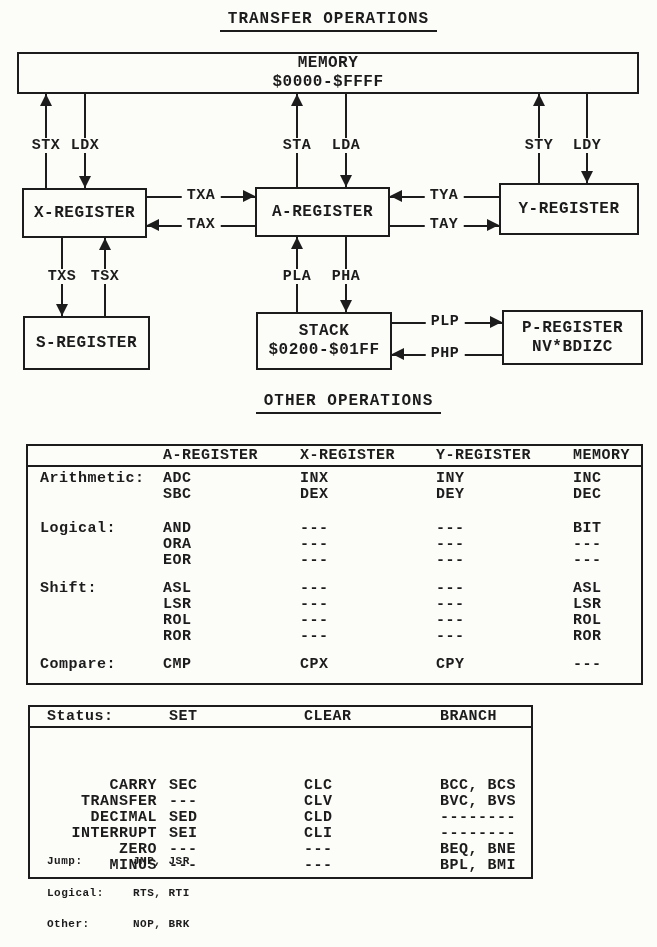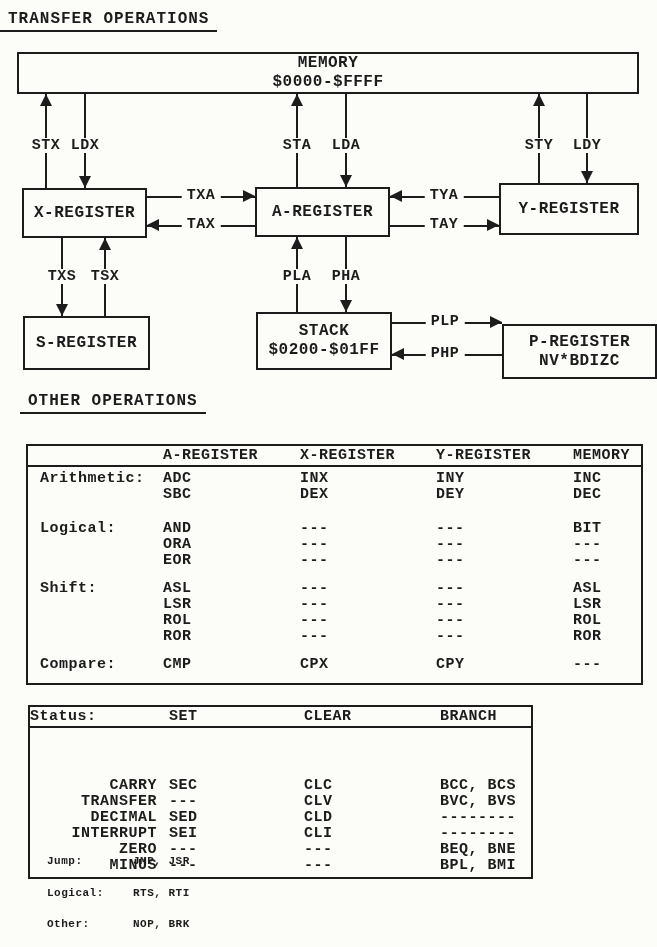--- a/index.html
+++ b/index.html
@@ -5,38 +5,38 @@
   :root{
     --ink:#1c1c1c;
     --paper:#fcfcf9;
   }
   html,body{margin:0;padding:0;background:#fff;}
   .page{
     position:relative;width:657px;height:947px;background:var(--paper);
     font-family:"Liberation Mono","DejaVu Sans Mono",monospace;
     font-weight:bold;color:var(--ink);overflow:hidden;
   }
-  .title{position:absolute;left:0;width:100%;text-align:left;font-size:16px;letter-spacing:1px;}
+  .title{position:absolute;left:0;width:100%;text-align:center;font-size:16px;letter-spacing:1px;}
   .t1{top:10px;}
   .t2{top:392px;padding-left:20px;}
   .u{border-bottom:2px solid var(--ink);padding:0 8px 2px;}
 
   .diagram{position:absolute;inset:0;}
   .box{
     position:absolute;border:2px solid var(--ink);background:var(--paper);
     display:flex;flex-direction:column;justify-content:center;align-items:center;
     font-size:16px;letter-spacing:0.5px;line-height:19px;text-align:center;box-sizing:border-box;
   }
   .b-memory{left:17px;top:52px;width:622px;height:42px;}
   .b-xreg{left:22px;top:188px;width:125px;height:50px;}
   .b-areg{left:255px;top:187px;width:135px;height:50px;}
   .b-yreg{left:499px;top:183px;width:140px;height:52px;}
   .b-sreg{left:23px;top:316px;width:127px;height:54px;}
   .b-stack{left:256px;top:312px;width:136px;height:58px;}
-  .b-preg{left:502px;top:324px;width:155px;height:55px;text-align:right;}
+  .b-preg{left:502px;top:310px;width:141px;height:55px;text-align:right;}
 
   .vl{position:absolute;width:2px;background:var(--ink);}
   .hl{position:absolute;height:2px;background:var(--ink);}
   .ah{position:absolute;width:0;height:0;}
   .up{border-left:6px solid transparent;border-right:6px solid transparent;border-bottom:12px solid var(--ink);}
   .down{border-left:6px solid transparent;border-right:6px solid transparent;border-top:12px solid var(--ink);}
   .lt{border-top:6px solid transparent;border-bottom:6px solid transparent;border-right:12px solid var(--ink);}
   .rt{border-top:6px solid transparent;border-bottom:6px solid transparent;border-left:12px solid var(--ink);}
   .alabel{
     position:absolute;transform:translateX(-50%);background:var(--paper);
@@ -54,21 +54,21 @@
   .c0{padding-left:12px;}
 
   .sttable{
     position:absolute;left:28px;top:705px;width:505px;box-sizing:border-box;
     border:2px solid var(--ink);background:var(--paper);font-size:15px;letter-spacing:0.5px;
   }
   .st-head,.st-row{display:grid;grid-template-columns:139px 135px 136px 1fr;}
   .st-head{border-bottom:2px solid var(--ink);line-height:19px;}
   .st-row{line-height:16px;}
   .st-body{padding:2px 0 3px;margin-top:48px;}
-  .st-head .c0s{}
+  .st-head .c0s{padding-left:17px;}
   .st-row .c0s{text-align:right;padding-right:12px;}
 
   .f-row{position:absolute;left:47px;display:flex;font-size:11px;letter-spacing:0.5px;line-height:16px;}
   .f1{top:853px;}
   .f2{top:885px;}
   .f3{top:916px;}
   .f-label{width:86px;}
 </style>
 </head>
 <body>

